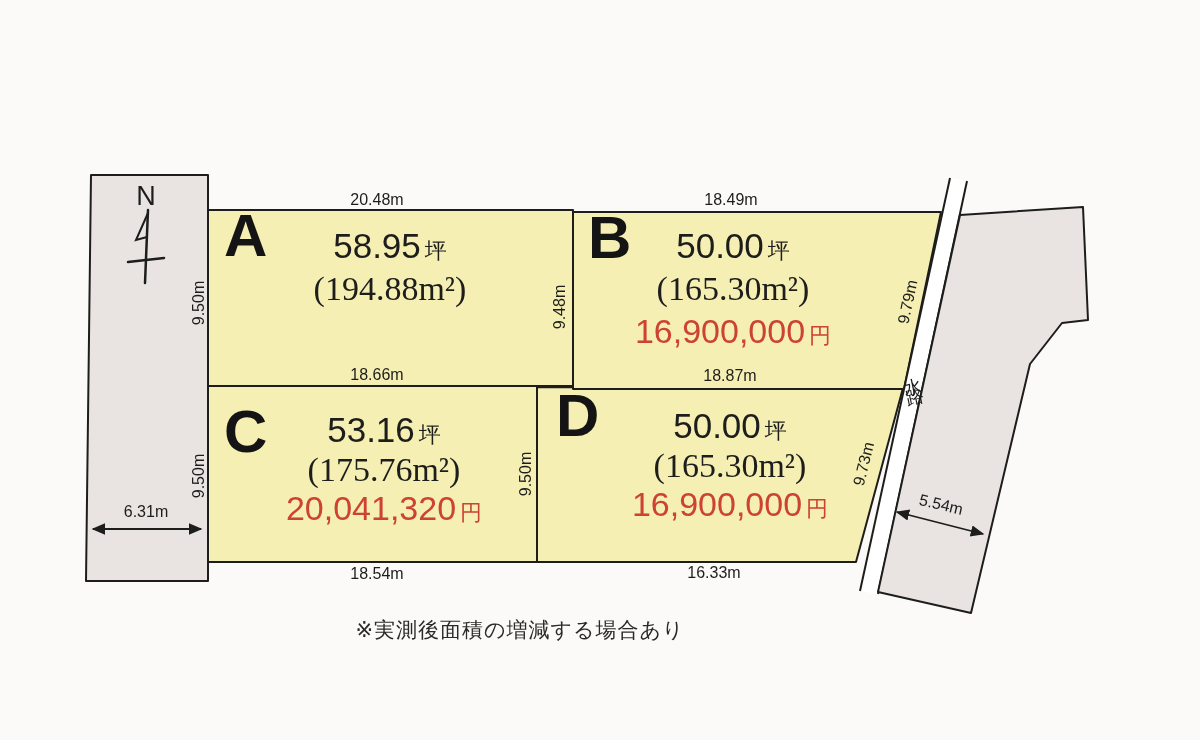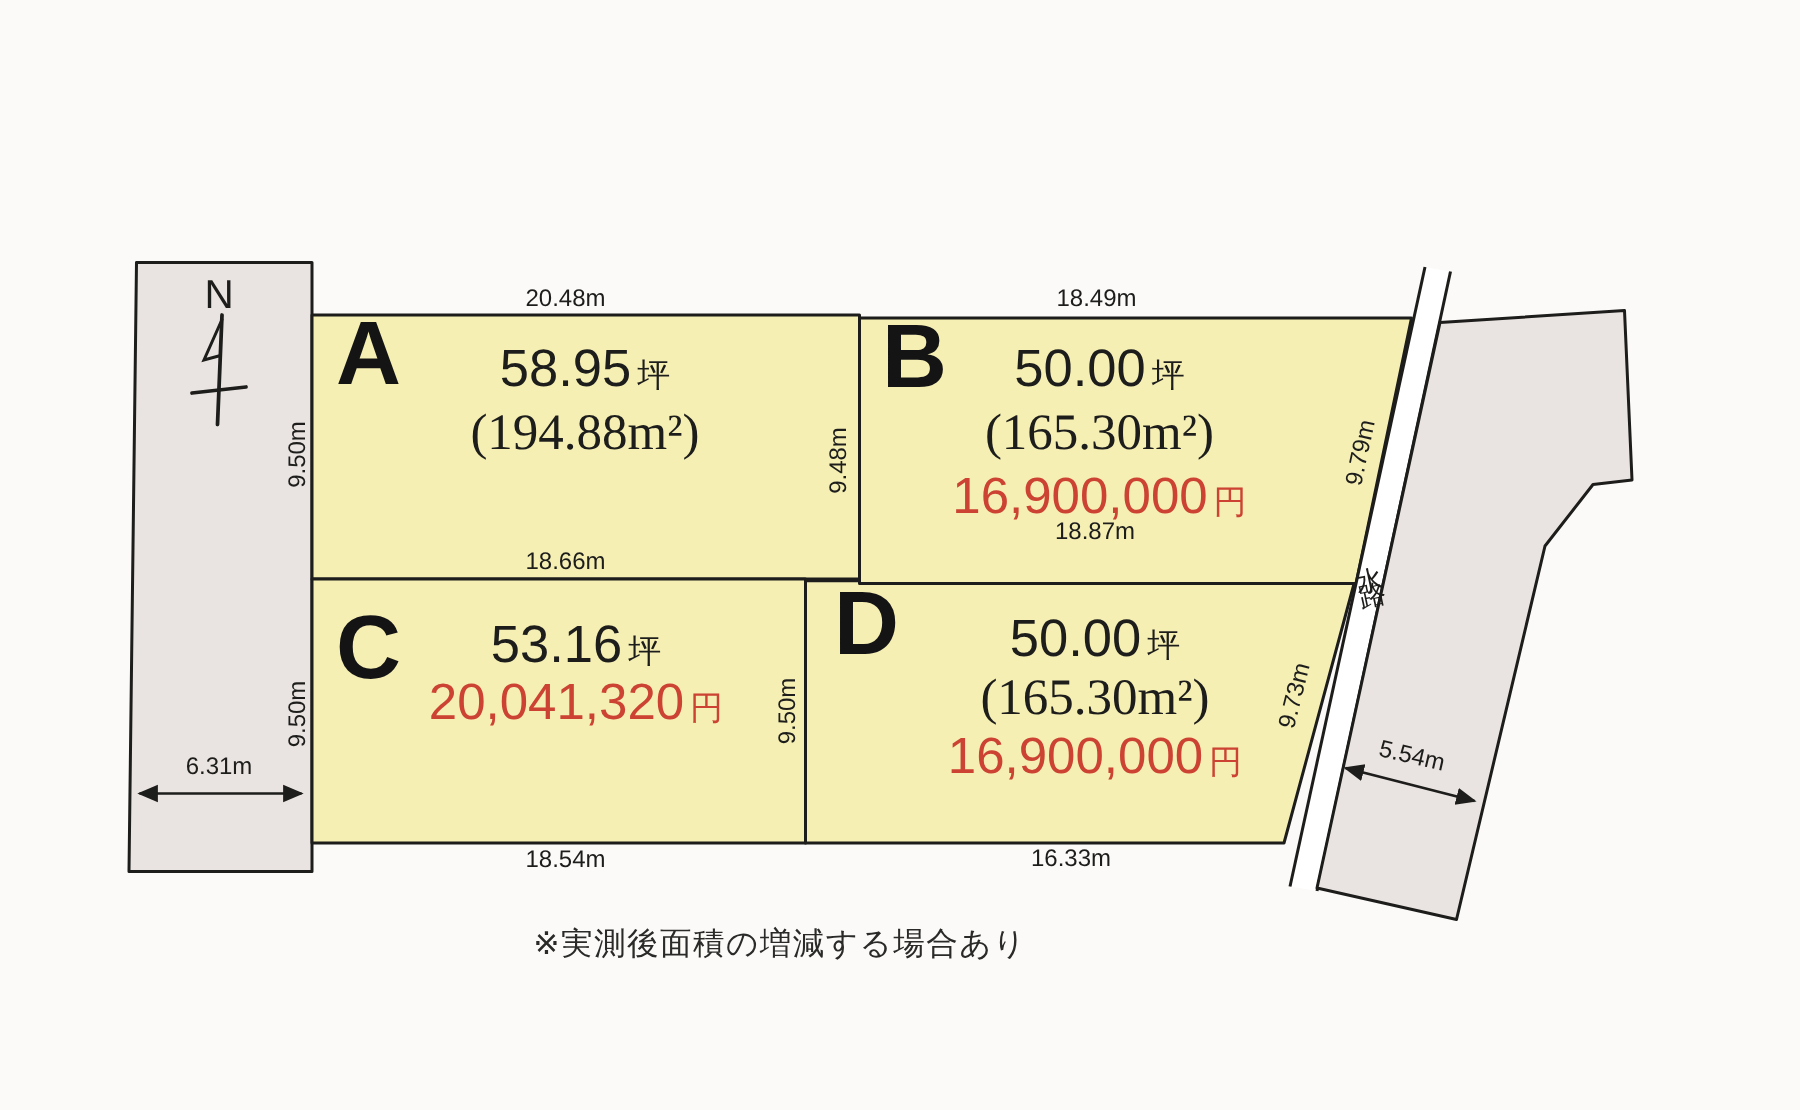--- a/index.html
+++ b/index.html
@@ -74,34 +74,35 @@
   <div class="lbl plot-letter" style="left:588px;top:208px;">B</div>
   <div class="plot-col" style="left:583px;top:228px;width:300px;">
     <div class="line-area"><span>50.00</span><span class="unit-sm">坪</span></div>
     <div class="line-m2">(165.30m²)</div>
     <div class="line-price"><span>16,900,000</span><span class="unit-sm">円</span></div>
   </div>
 
   <div class="lbl plot-letter" style="left:224px;top:402px;">C</div>
   <div class="plot-col" style="left:219px;top:412px;width:330px;">
     <div class="line-area"><span>53.16</span><span class="unit-sm">坪</span></div>
+    <div class="line-m2" style="margin-top:6px;">(175.76m²)</div>
     <div class="line-price" style="margin-top:4px;"><span>20,041,320</span><span class="unit-sm">円</span></div>
   </div>
 
   <div class="lbl plot-letter" style="left:556px;top:386px;">D</div>
   <div class="plot-col" style="left:570px;top:408px;width:320px;">
     <div class="line-area"><span>50.00</span><span class="unit-sm">坪</span></div>
     <div class="line-m2" style="margin-top:6px;">(165.30m²)</div>
     <div class="line-price" style="margin-top:4px;"><span>16,900,000</span><span class="unit-sm">円</span></div>
   </div>
 
   <div class="lbl dim" style="left:332px;top:192px;">20.48m</div>
   <div class="lbl dim" style="left:686px;top:192px;text-align:center;">18.49m</div>
   <div class="lbl dim" style="left:332px;top:367px;">18.66m</div>
-  <div class="lbl dim" style="left:685px;top:347px;">18.87m</div>
+  <div class="lbl dim" style="left:685px;top:368px;">18.87m</div>
   <div class="lbl dim" style="left:332px;top:566px;">18.54m</div>
   <div class="lbl dim" style="left:669px;top:565px;">16.33m</div>
 
   <div class="lbl dim rot90" style="left:154px;top:295px;">9.50m</div>
   <div class="lbl dim rot90" style="left:515px;top:299px;">9.48m</div>
   <div class="lbl dim rot90" style="left:154px;top:468px;">9.50m</div>
   <div class="lbl dim rot90" style="left:481px;top:466px;">9.50m</div>
 
   <div class="lbl dim" style="left:863px;top:294px;transform:rotate(-78deg);transform-origin:center;">9.79m</div>
   <div class="lbl dim" style="left:819px;top:456px;transform:rotate(-76deg);transform-origin:center;">9.73m</div>

